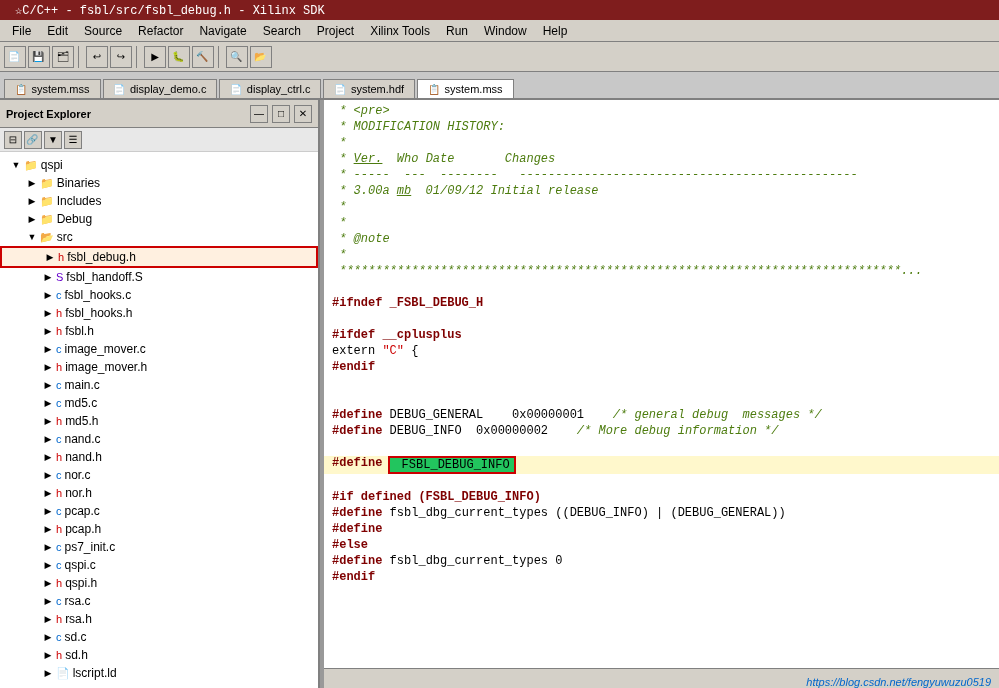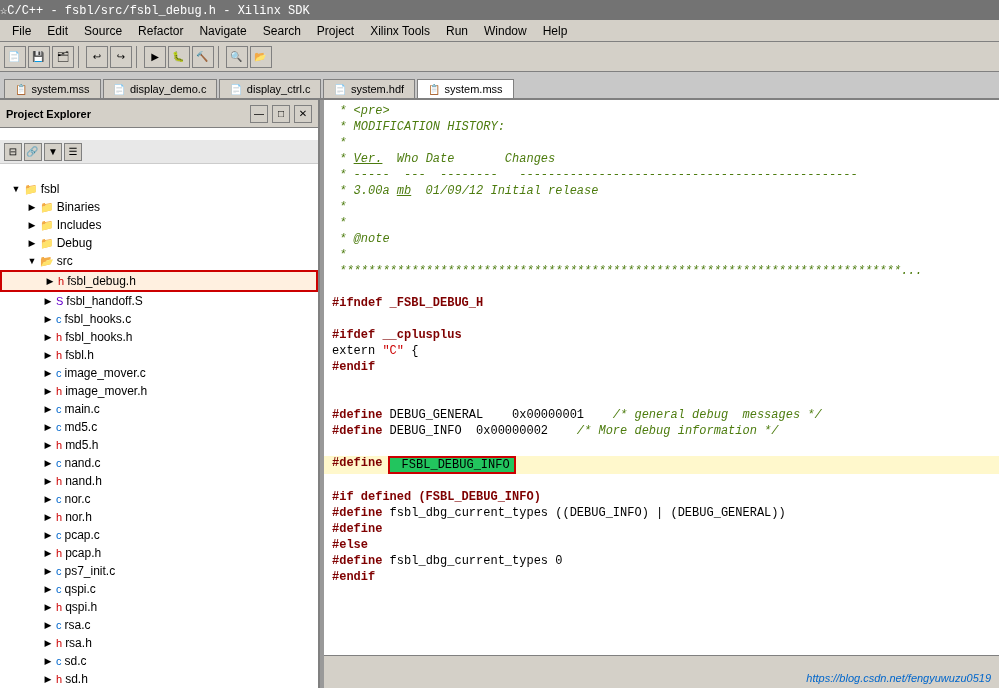--- a/index.html
+++ b/index.html
@@ -1,23 +1,23 @@
 <!DOCTYPE html>
 <html><head>
   <meta charset="utf-8">
   <style>
     * { margin: 0; padding: 0; box-sizing: border-box; }
     body { font-family: 'Courier New', monospace; font-size: 12px; background: #f0f0f0; overflow: hidden; width: 999px; height: 688px; }
 
     
     #title-bar {
-      background: #737373;
+      background: #7f1d1d;
       color: white;
       font-size: 12px;
-      padding: 2px 0;
+      padding: 2px 15px;
       height: 20px;
       display: flex;
       align-items: center;
     }
 
     
     #menu-bar {
       background: #d4d0c8;
       height: 22px;
       display: flex;
@@ -84,21 +84,20 @@
     .tab-icon { font-size: 10px; }
 
     
     #left-panel {
       width: 320px;
       background: white;
       border-right: 2px solid #808080;
       display: flex;
       flex-direction: column;
       overflow: hidden;
-      gap: 12px;
     }
 
     
     #explorer-header {
       background: #d4d0c8;
       padding: 3px 6px;
       border-bottom: 1px solid #808080;
       display: flex;
       align-items: center;
       justify-content: space-between;
@@ -172,22 +171,22 @@
     .code-string { color: #cc0000; }
     .code-preprocessor { color: #7f0000; font-weight: bold; }
     .code-normal { color: #000000; }
 
     
     #status-bar {
       background: #d4d0c8;
       border-top: 1px solid #808080;
       height: 20px;
       display: flex;
-      align-items: flex-start;
-      padding: 16px 8px;
+      align-items: flex-end;
+      padding: 0 8px;
       font-size: 10px;
       font-family: Arial;
       justify-content: flex-end;
     }
 
     .watermark {
       color: #0066cc;
       font-size: 11px;
       font-style: italic;
     }
@@ -281,21 +280,21 @@
       <button class="toolbar-btn" style="width:18px;height:18px;">🔗</button>
       <button class="toolbar-btn" style="width:18px;height:18px;">▼</button>
       <button class="toolbar-btn" style="width:18px;height:18px;">☰</button>
     </div>
 
     <div id="tree">
 
       <div class="tree-item indent-1">
         <span class="expand-btn">▼</span>
         <span class="file-icon">📁</span>
-        <span>fsbl</span>
+        <span>qspi</span>
       </div>
 
       <div class="tree-item indent-2">
         <span class="expand-btn">▶</span>
         <span class="file-icon">📁</span>
         <span>Binaries</span>
       </div>
 
       <div class="tree-item indent-2">
         <span class="expand-btn">▶</span>

